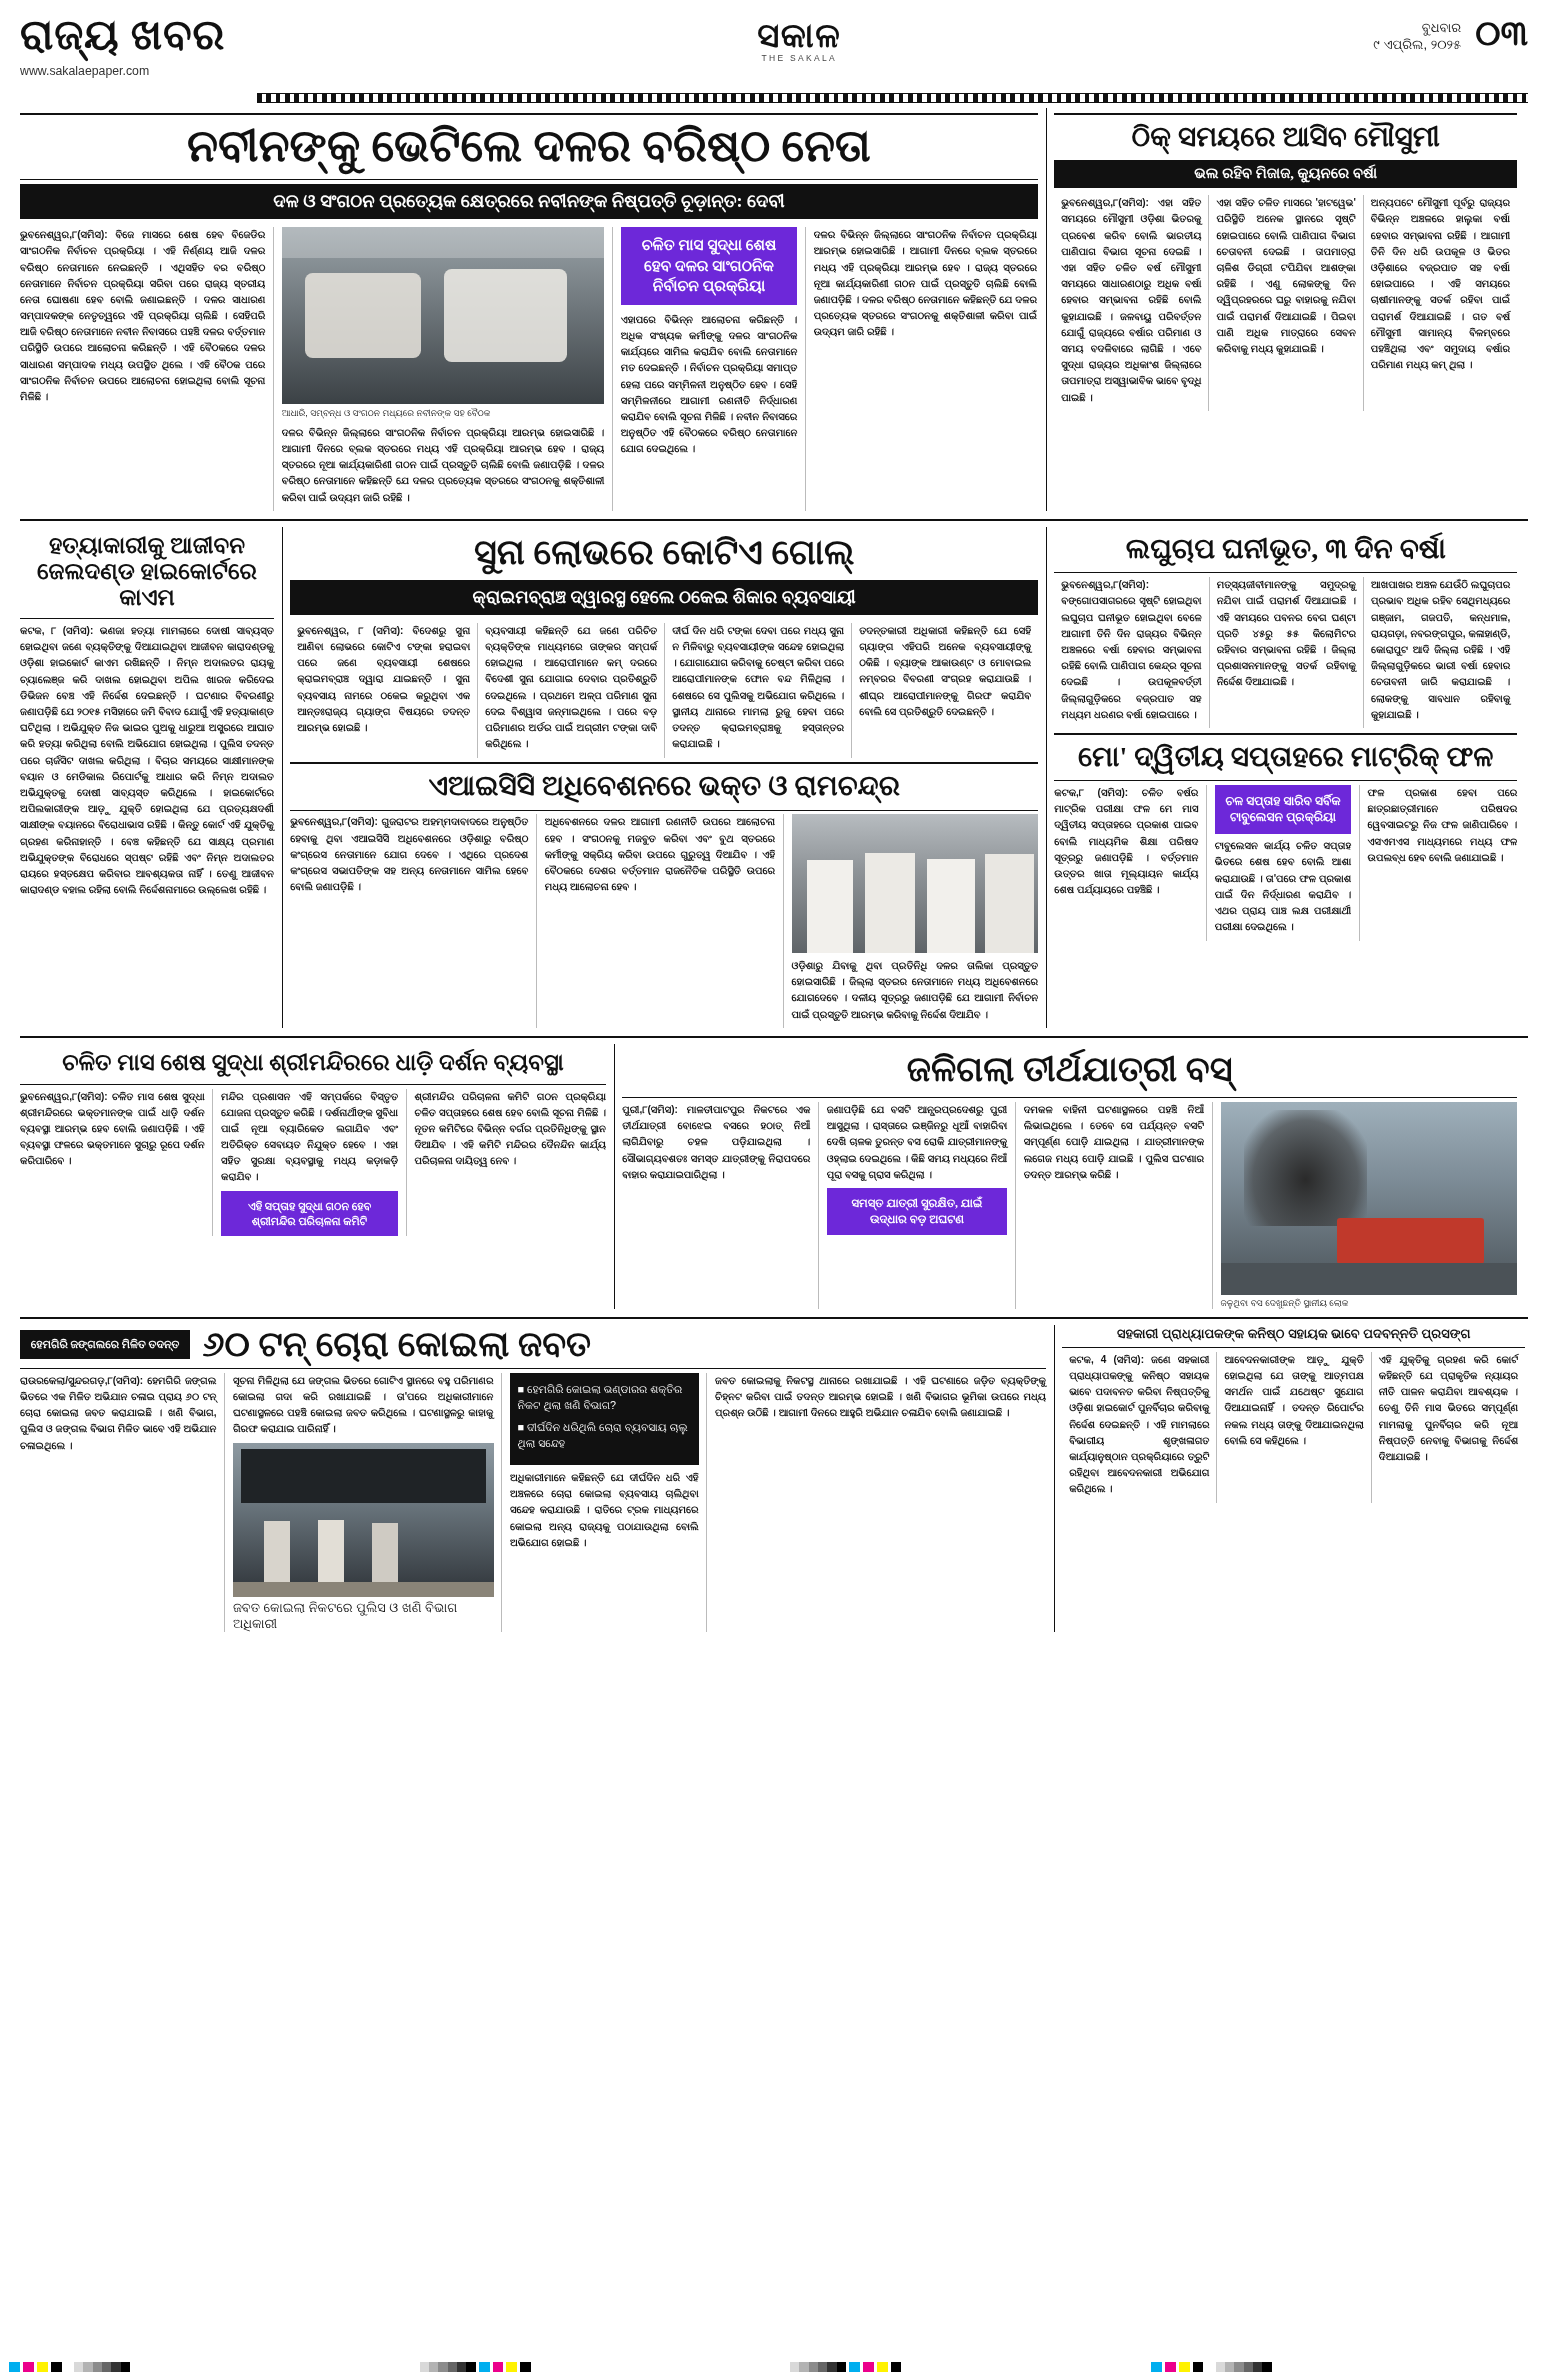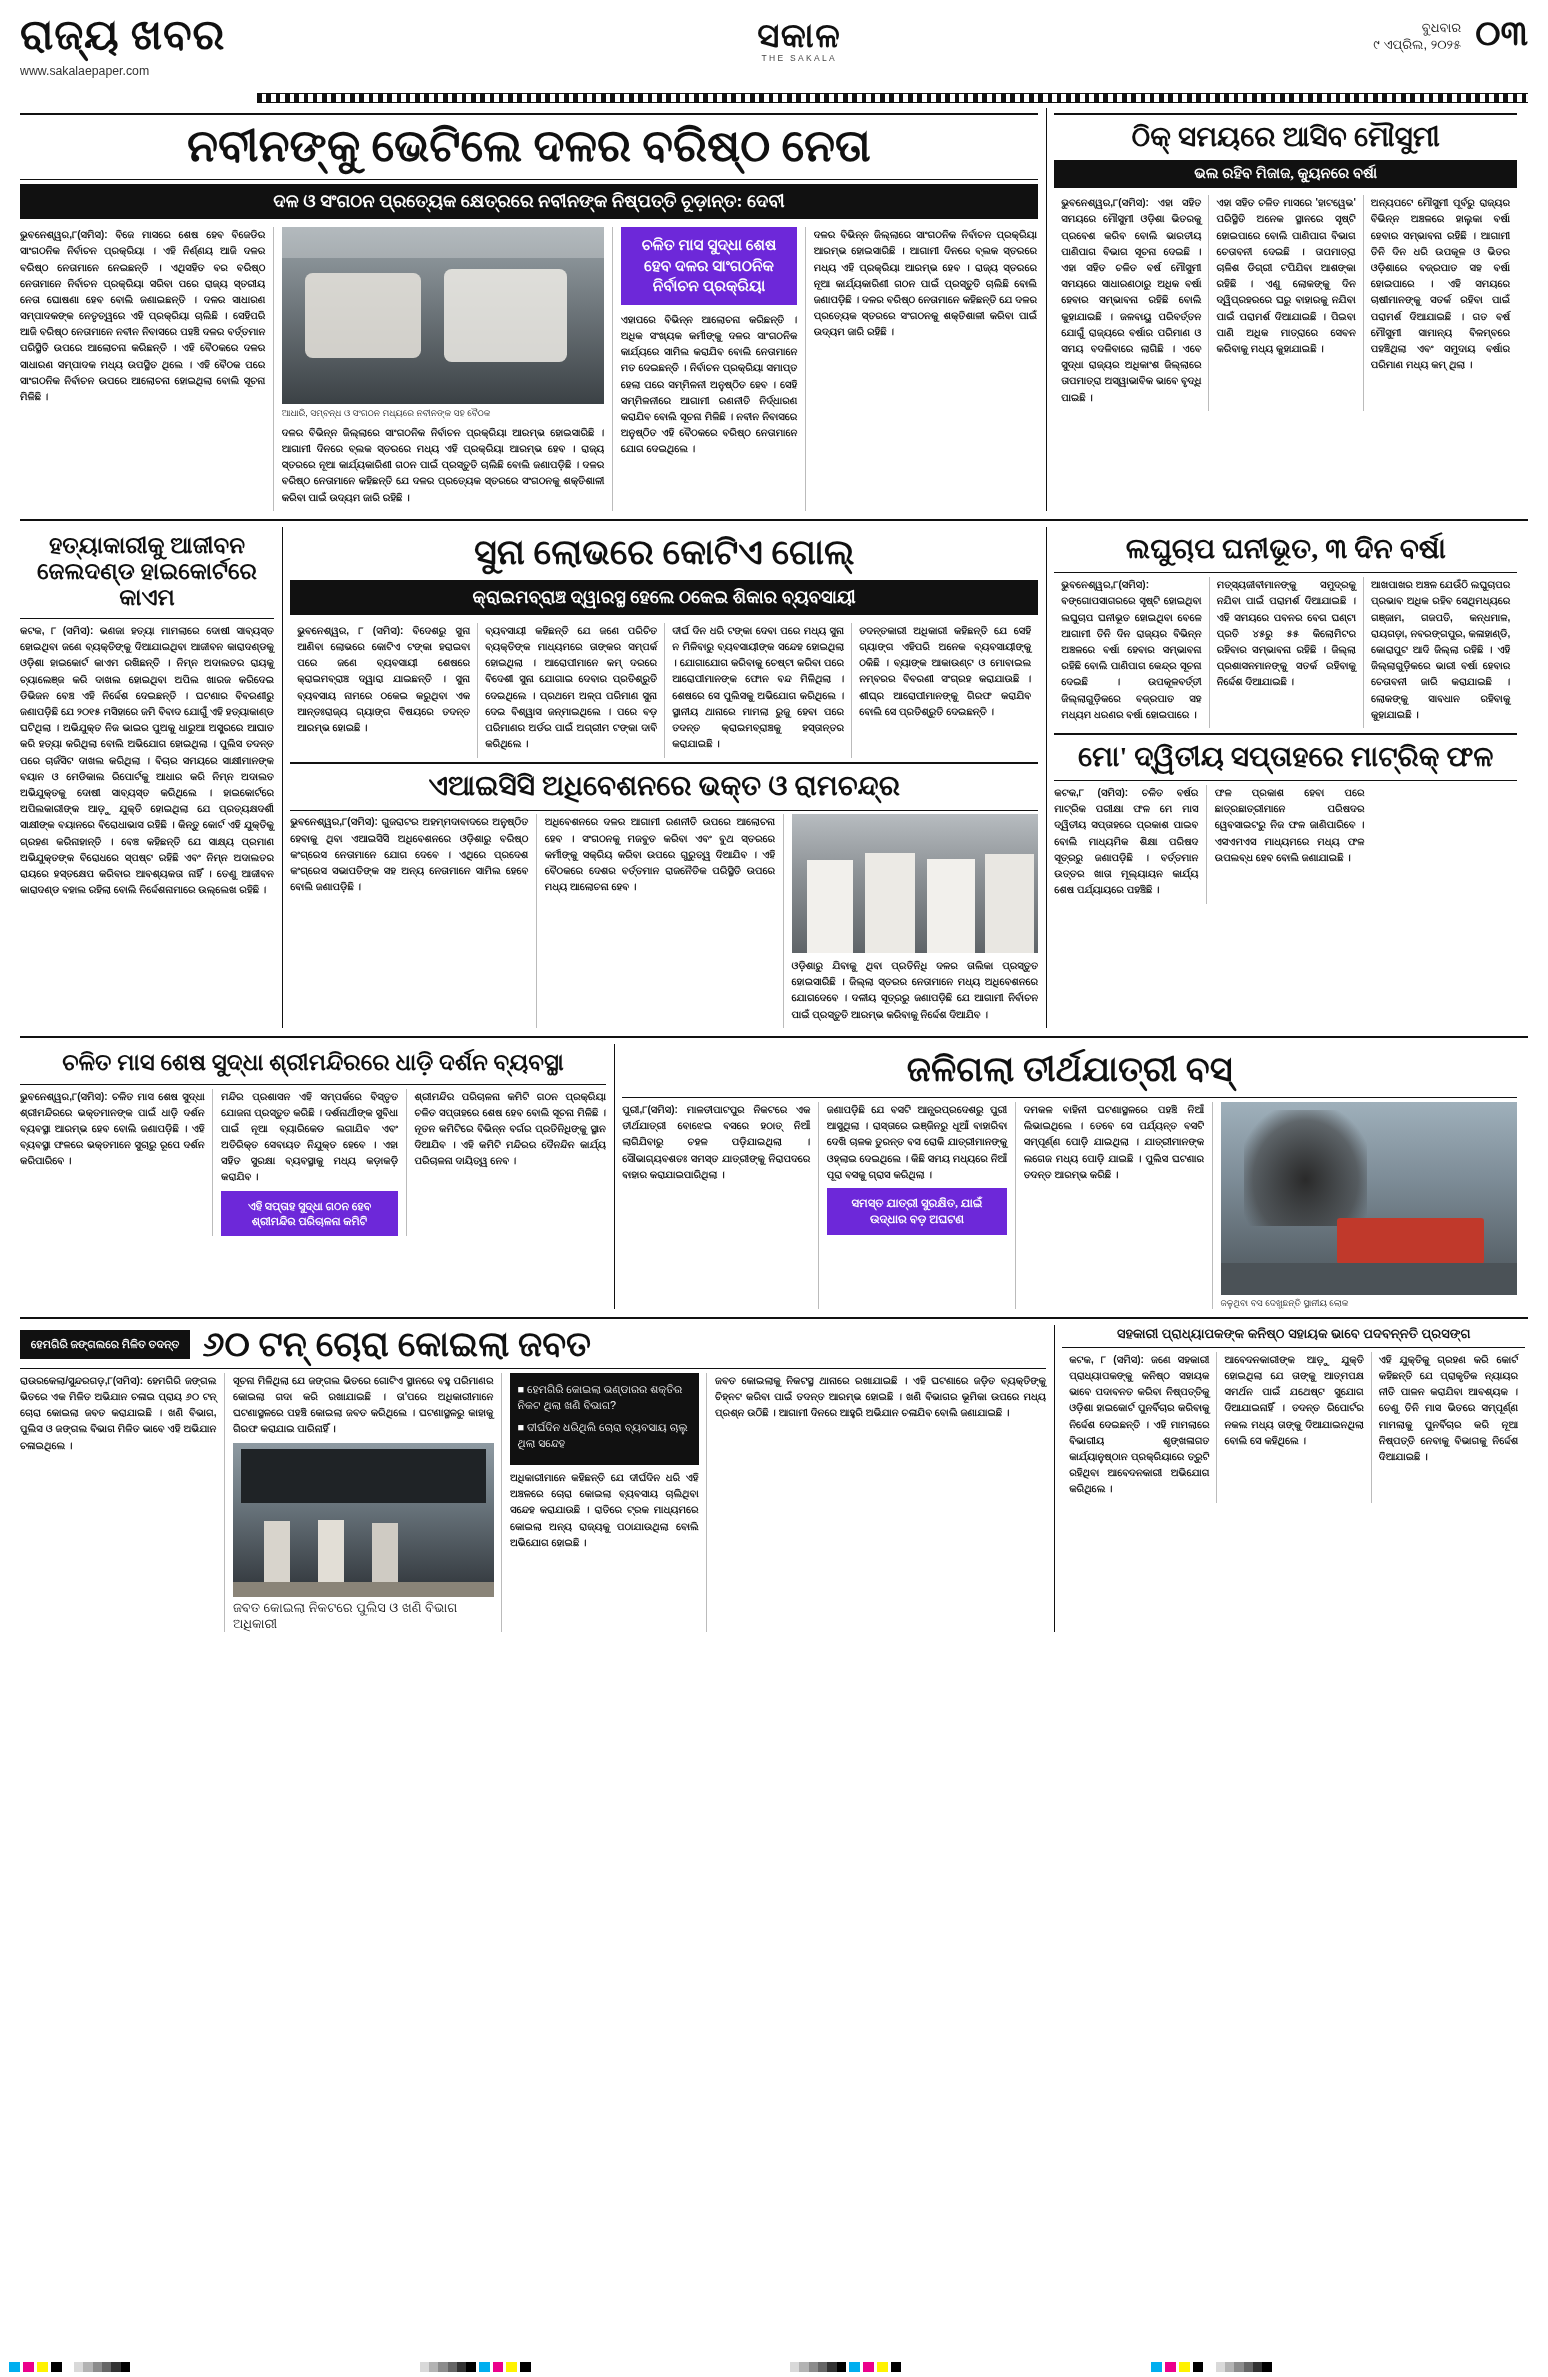--- a/index.html
+++ b/index.html
@@ -290,20 +290,26 @@
 
       <div class="hr-thick"></div>
       <h1 class="headline hl-md center">ମୋ' ଦ୍ୱିତୀୟ ସପ୍ତାହରେ ମାଟ୍ରିକ୍ ଫଳ</h1>
       <div class="hr-thin"></div>
       <div style="display:flex">
         <div style="width:33%;padding-right:7.7px;border-right:0.8px solid #bbb">
             <div class="body-text">
               <p>କଟକ,୮ (ସମିସ): ଚଳିତ ବର୍ଷର ମାଟ୍ରିକ ପରୀକ୍ଷା ଫଳ ମେ ମାସ ଦ୍ୱିତୀୟ ସପ୍ତାହରେ ପ୍ରକାଶ ପାଇବ ବୋଲି ମାଧ୍ୟମିକ ଶିକ୍ଷା ପରିଷଦ ସୂତ୍ରରୁ ଜଣାପଡ଼ିଛି । ବର୍ତ୍ତମାନ ଉତ୍ତର ଖାତା ମୂଲ୍ୟାୟନ କାର୍ଯ୍ୟ ଶେଷ ପର୍ଯ୍ୟାୟରେ ପହଞ୍ଚିଛି ।</p>
             </div>
           </div>
+        <div style="width:33%;padding:0 7.7px;border-right:0.8px solid #bbb">
+          <div class="blackbox" style="font-size:12.3px;">ଚଳ ସପ୍ତାହ ସାରିବ ସର୍ବିକ ଟାବୁଲେସନ ପ୍ରକ୍ରିୟା</div>
+          <div class="body-text" style="margin-top:4.6px">
+              <p>ଟାବୁଲେସନ କାର୍ଯ୍ୟ ଚଳିତ ସପ୍ତାହ ଭିତରେ ଶେଷ ହେବ ବୋଲି ଆଶା କରାଯାଉଛି । ତା'ପରେ ଫଳ ପ୍ରକାଶ ପାଇଁ ଦିନ ନିର୍ଦ୍ଧାରଣ କରାଯିବ । ଏଥର ପ୍ରାୟ ପାଞ୍ଚ ଲକ୍ଷ ପରୀକ୍ଷାର୍ଥୀ ପରୀକ୍ଷା ଦେଇଥିଲେ ।</p>
+            </div>
+        </div>
         <div style="width:34%;padding-left:7.7px">
             <div class="body-text">
               <p>ଫଳ ପ୍ରକାଶ ହେବା ପରେ ଛାତ୍ରଛାତ୍ରୀମାନେ ପରିଷଦର ୱେବସାଇଟରୁ ନିଜ ଫଳ ଜାଣିପାରିବେ । ଏସଏମଏସ ମାଧ୍ୟମରେ ମଧ୍ୟ ଫଳ ଉପଲବ୍ଧ ହେବ ବୋଲି ଜଣାଯାଇଛି ।</p>
             </div>
           </div>
       </div>
     </div>
   </div>
 
   <div class="sec-sep"></div>
@@ -412,21 +418,21 @@
     </div>
 
     <div class="vrule"></div>
 
     <div style="width:463px">
       <div style="font-size:13px;font-weight:bold;text-align:center;line-height:1.4">ସହକାରୀ ପ୍ରାଧ୍ୟାପକଙ୍କ କନିଷ୍ଠ ସହାୟକ ଭାବେ ପଦବନ୍ନତି ପ୍ରସଙ୍ଗ</div>
       <div class="hr-thin"></div>
       <div class="colgrid">
         <div class="c" style="width:33.33%">
             <div class="body-text">
-              <p>କଟକ, ୮ (ସମିସ): ଜଣେ ସହକାରୀ ପ୍ରାଧ୍ୟାପକଙ୍କୁ କନିଷ୍ଠ ସହାୟକ ଭାବେ ପଦାବନତ କରିବା ନିଷ୍ପତ୍ତିକୁ ଓଡ଼ିଶା ହାଇକୋର୍ଟ ପୁନର୍ବିଚାର କରିବାକୁ ନିର୍ଦ୍ଦେଶ ଦେଇଛନ୍ତି । ଏହି ମାମଲାରେ ବିଭାଗୀୟ ଶୃଙ୍ଖଳାଗତ କାର୍ଯ୍ୟାନୁଷ୍ଠାନ ପ୍ରକ୍ରିୟାରେ ତ୍ରୁଟି ରହିଥିବା ଆବେଦନକାରୀ ଅଭିଯୋଗ କରିଥିଲେ ।</p>
+              <p>କଟକ, 4 (ସମିସ): ଜଣେ ସହକାରୀ ପ୍ରାଧ୍ୟାପକଙ୍କୁ କନିଷ୍ଠ ସହାୟକ ଭାବେ ପଦାବନତ କରିବା ନିଷ୍ପତ୍ତିକୁ ଓଡ଼ିଶା ହାଇକୋର୍ଟ ପୁନର୍ବିଚାର କରିବାକୁ ନିର୍ଦ୍ଦେଶ ଦେଇଛନ୍ତି । ଏହି ମାମଲାରେ ବିଭାଗୀୟ ଶୃଙ୍ଖଳାଗତ କାର୍ଯ୍ୟାନୁଷ୍ଠାନ ପ୍ରକ୍ରିୟାରେ ତ୍ରୁଟି ରହିଥିବା ଆବେଦନକାରୀ ଅଭିଯୋଗ କରିଥିଲେ ।</p>
             </div>
           </div>
         <div class="c" style="width:33.33%">
             <div class="body-text">
               <p>ଆବେଦନକାରୀଙ୍କ ଆଡ଼ୁ ଯୁକ୍ତି ହୋଇଥିଲା ଯେ ତାଙ୍କୁ ଆତ୍ମପକ୍ଷ ସମର୍ଥନ ପାଇଁ ଯଥେଷ୍ଟ ସୁଯୋଗ ଦିଆଯାଇନାହିଁ । ତଦନ୍ତ ରିପୋର୍ଟର ନକଲ ମଧ୍ୟ ତାଙ୍କୁ ଦିଆଯାଇନଥିଲା ବୋଲି ସେ କହିଥିଲେ ।</p>
             </div>
           </div>
         <div class="c" style="width:33.33%">
             <div class="body-text">
               <p>ଏହି ଯୁକ୍ତିକୁ ଗ୍ରହଣ କରି କୋର୍ଟ କହିଛନ୍ତି ଯେ ପ୍ରାକୃତିକ ନ୍ୟାୟର ନୀତି ପାଳନ କରାଯିବା ଆବଶ୍ୟକ । ତେଣୁ ତିନି ମାସ ଭିତରେ ସମ୍ପୂର୍ଣ୍ଣ ମାମଲାକୁ ପୁନର୍ବିଚାର କରି ନୂଆ ନିଷ୍ପତ୍ତି ନେବାକୁ ବିଭାଗକୁ ନିର୍ଦ୍ଦେଶ ଦିଆଯାଇଛି ।</p>

